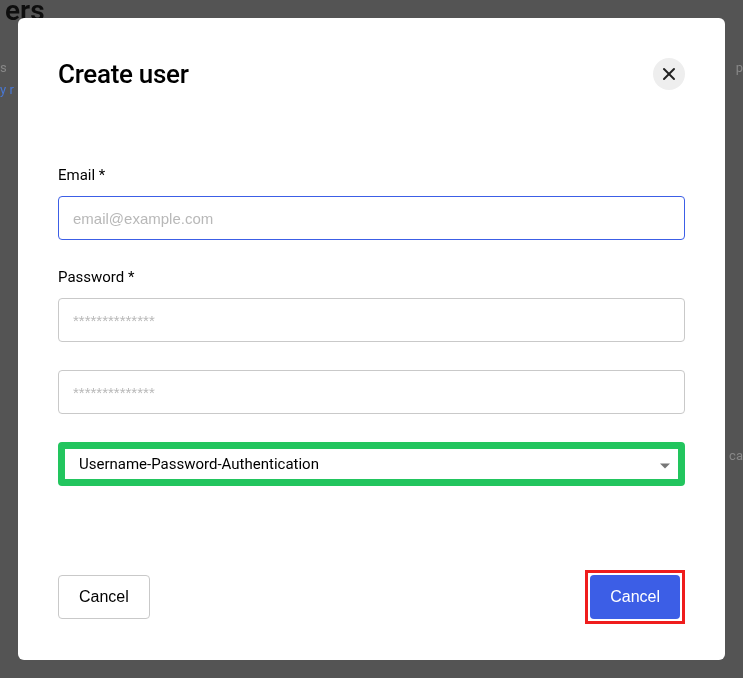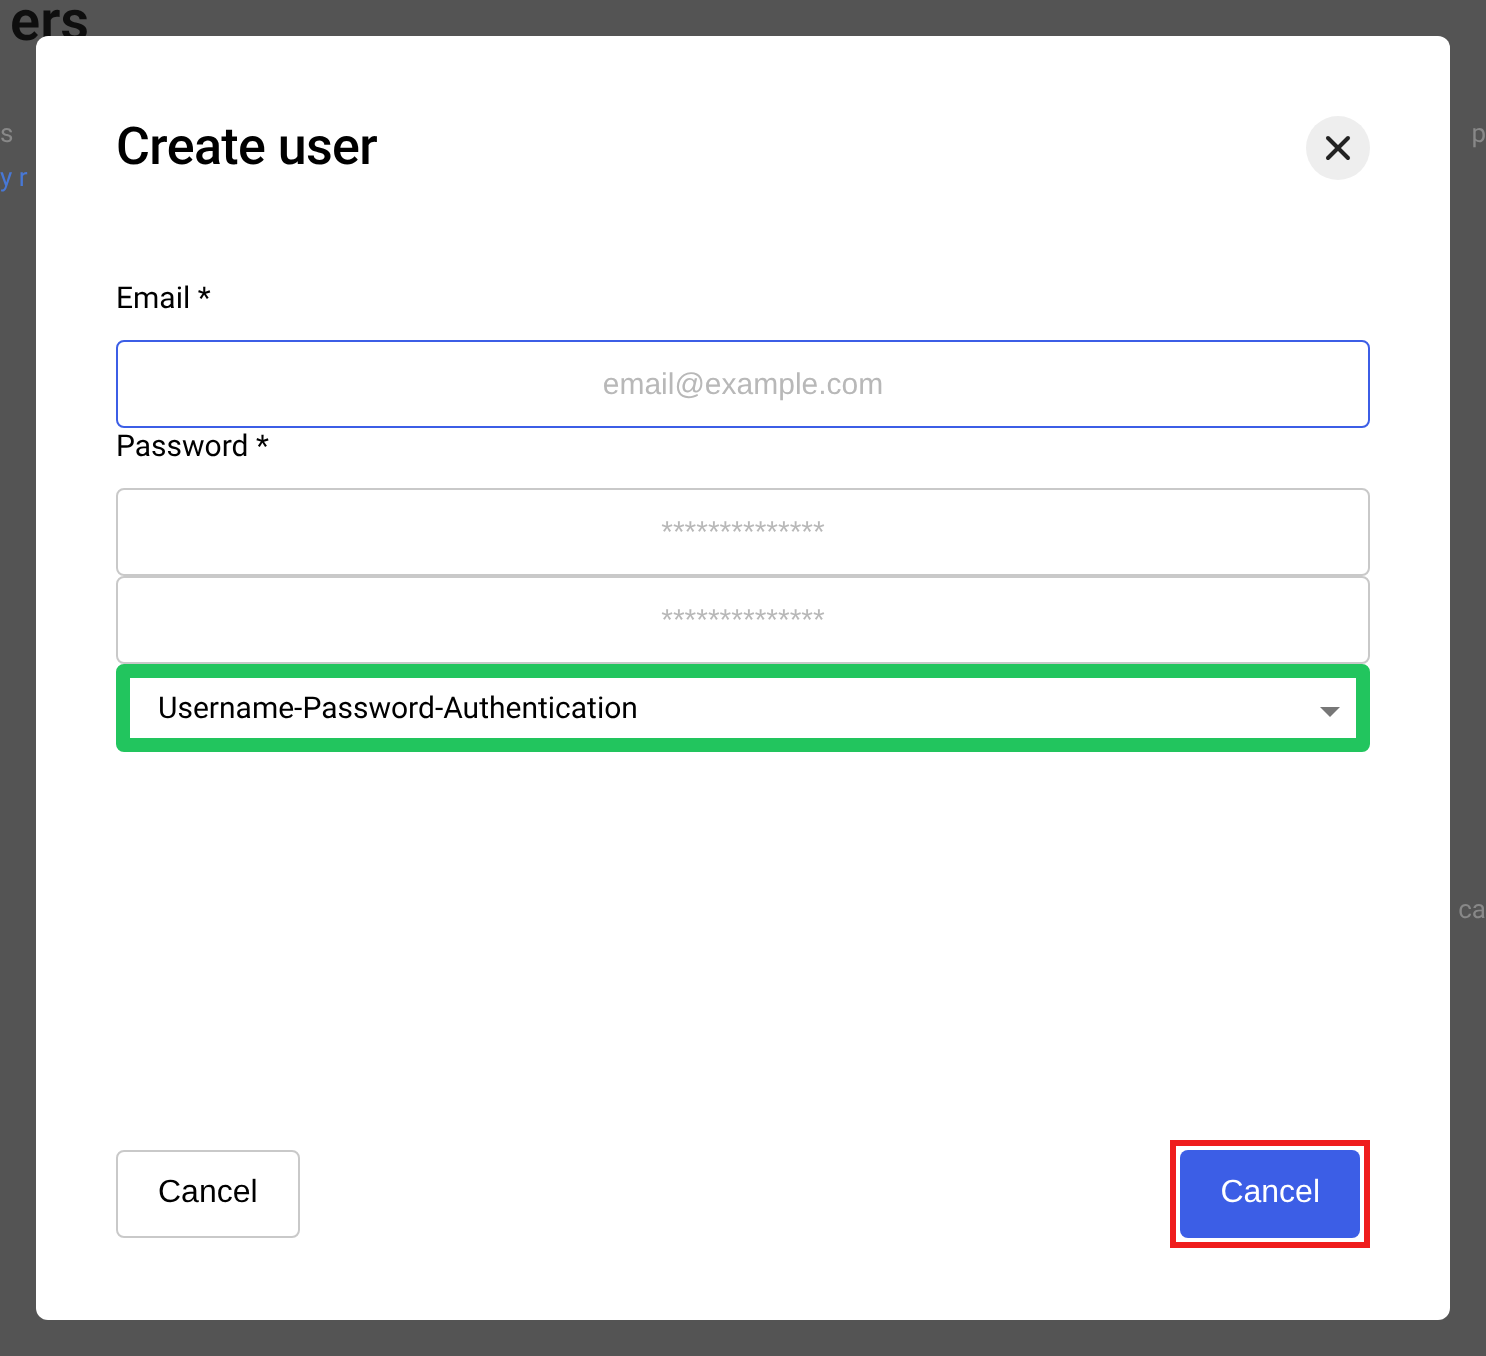--- a/index.html
+++ b/index.html
@@ -29,21 +29,21 @@
       background: #fff;
       border-radius: 6px;
       padding: 40px 40px 36px 40px;
       display: flex;
       flex-direction: column;
     }
     .modal-header {
       display: flex;
       justify-content: space-between;
       align-items: center;
-      margin-bottom: 50px;
+      margin-bottom: 76px;
     }
     .modal-title {
       font-size: 26px;
       font-weight: 500;
       color: #000;
       letter-spacing: -0.3px;
     }
     .close-btn {
       width: 32px;
       height: 32px;
@@ -54,38 +54,38 @@
       align-items: center;
       justify-content: center;
       cursor: pointer;
       color: #222;
     }
     .close-btn svg {
       width: 14px;
       height: 14px;
     }
     .form-group {
+      margin-bottom: 28px;
     }
     .form-label {
       display: block;
       font-size: 15px;
       color: #000;
       margin-bottom: 12px;
       font-weight: 400;
     }
     .form-input {
       width: 100%;
       height: 44px;
       padding: 0 14px;
       font-size: 15px;
       border: 1px solid #c9c9c9;
       border-radius: 4px;
       outline: none;
       color: #000;
-      text-align: center;
     }
     .form-input::placeholder {
       color: #b8b8b8;
     }
     .form-input.focused {
       border: 1.5px solid #3c5ee6;
     }
     .select-wrap {
       position: relative;
       width: 100%;

